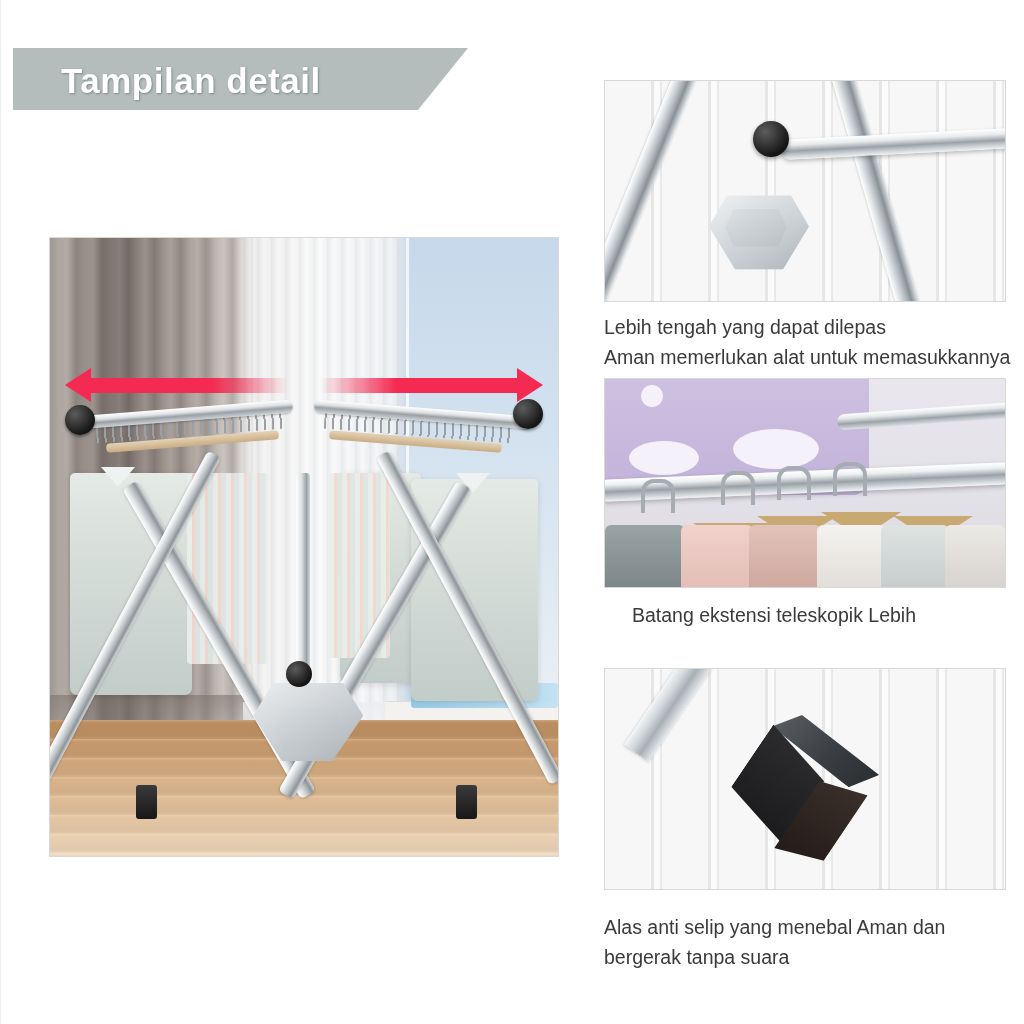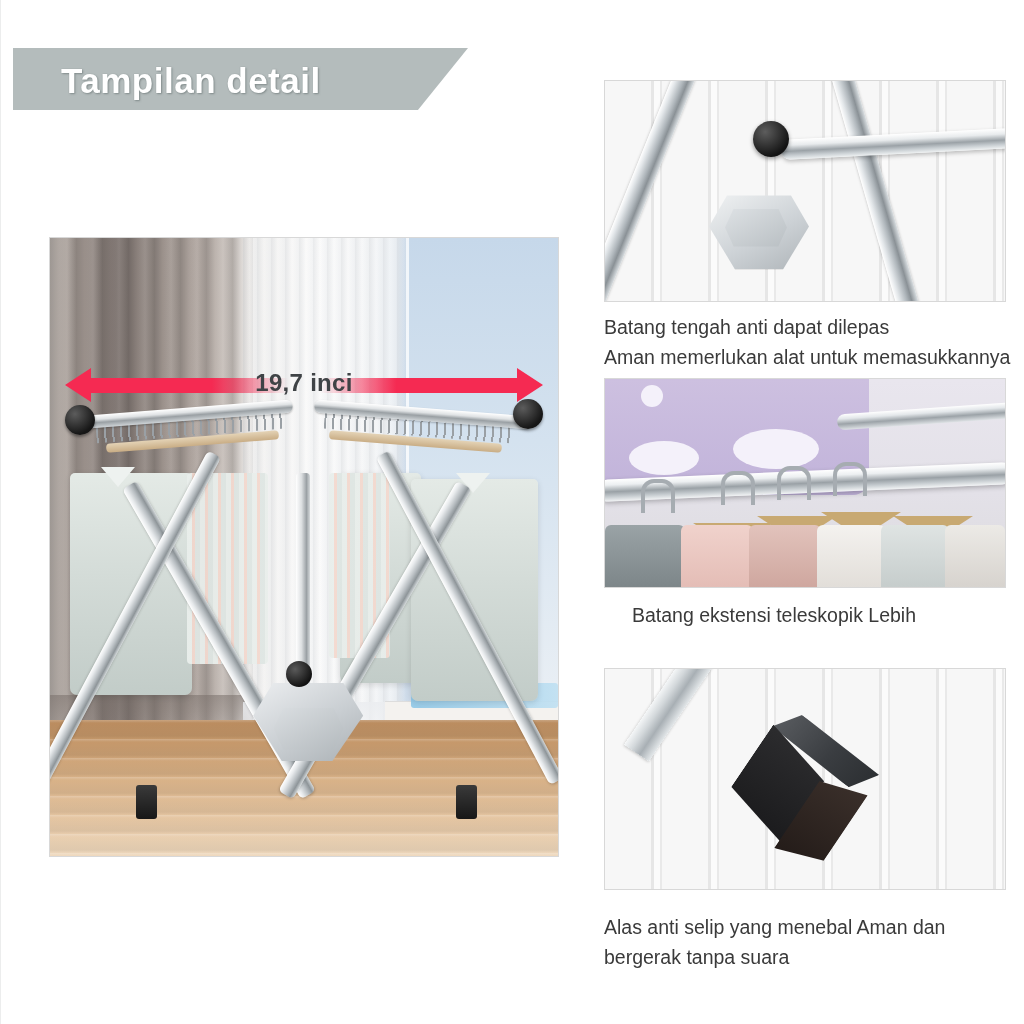--- a/index.html
+++ b/index.html
@@ -251,37 +251,36 @@
       <div class="rail rail-l"></div>
       <div class="rail rail-r"></div>
       <div class="capknob" style="left:3%;top:27%;"></div>
       <div class="capknob" style="right:3%;top:26%;"></div>
 
       <div class="arrow-wrap">
         <div class="arrow-head left"></div>
         <div class="arrow-bar-l"></div>
         <div class="arrow-bar-r"></div>
         <div class="arrow-head right"></div>
-        <div class="arrow-label">19,7 inci</div>
       </div>
     </div>
   </div>
 
   <div class="frame rc-photo r1">
     <div class="wall"></div>
     <div class="wall-panels"></div>
     <div class="p1-leg p1-leg1"></div>
     <div class="p1-leg p1-leg2"></div>
     <div class="p1-bar"></div>
     <div class="p1-cap"></div>
     <div class="p1-hub"></div>
     <div class="p1-hub-in"></div>
   </div>
   <div class="caption c1">
-    <span class="cap-line">Batang tengah anti dapat dilepas</span>
+    <span class="cap-line">Lebih tengah yang dapat dilepas</span>
     <span class="cap-line">Aman memerlukan alat untuk memasukkannya</span>
   </div>
 
   <div class="frame rc-photo r2">
     <div class="p2-bg"></div>
     <div class="p2-blanket"></div>
     <div class="p2-cloud" style="left:6%;top:30%;width:70px;height:34px;"></div>
     <div class="p2-cloud" style="left:32%;top:24%;width:86px;height:40px;"></div>
     <div class="p2-cloud" style="left:9%;top:3%;width:22px;height:22px;"></div>
     <div class="p2-rod2"></div>

